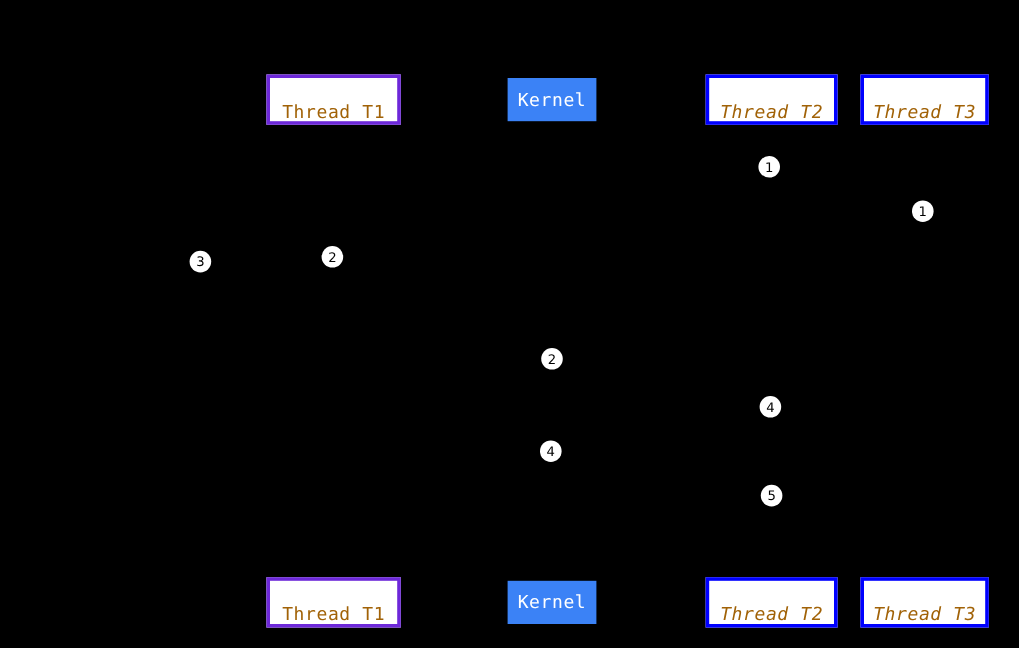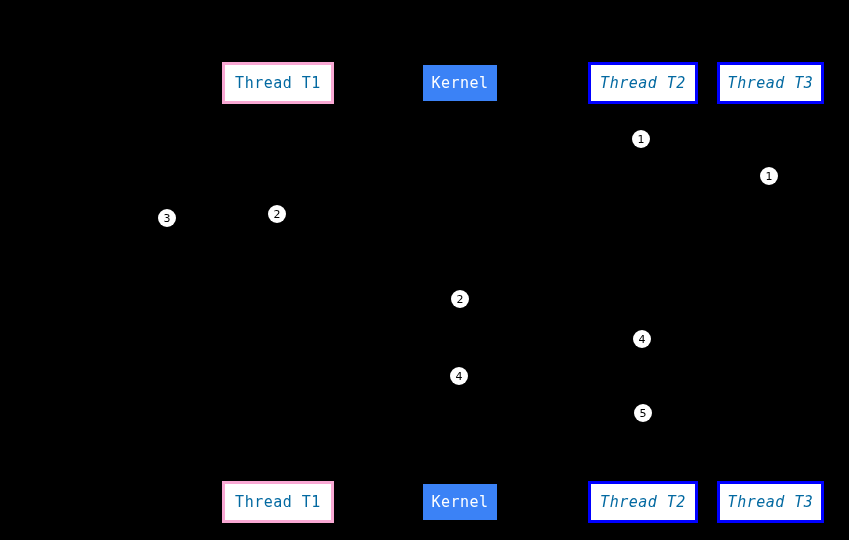--- a/index.html
+++ b/index.html
@@ -27,22 +27,23 @@
     align-items: center;
     justify-content: center;
     font-family: "DejaVu Sans Mono", monospace;
     font-size: 15px;
     letter-spacing: 0.5px;
     white-space: nowrap;
     line-height: 1;
   }
   .participant.thread {
     background: #ffffff;
-    color: #0369a1;
-    border: 3px solid #f9a8d4;
+    color: #a16207;
+    border: 3px solid #6d28d9;
+    align-items: flex-end;
   }
   .participant.thread.blue {
     border-color: #0000ff;
     font-style: italic;
   }
   .participant.kernel {
     background: #3b82f6;
     color: #ffffff;
     border: 0;
   }

